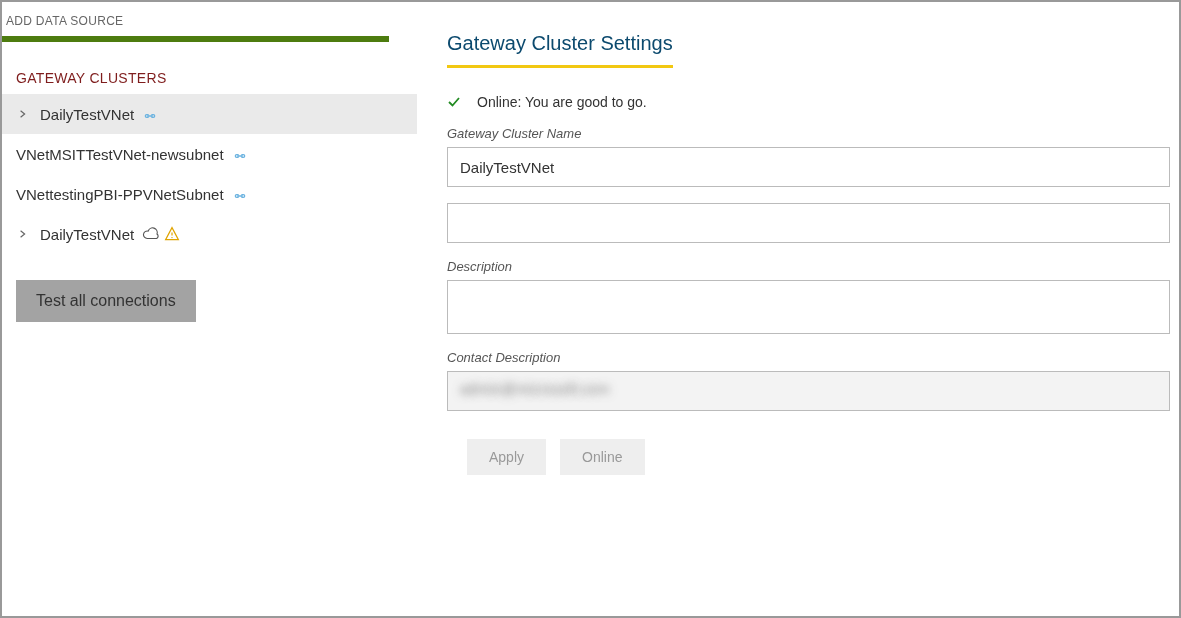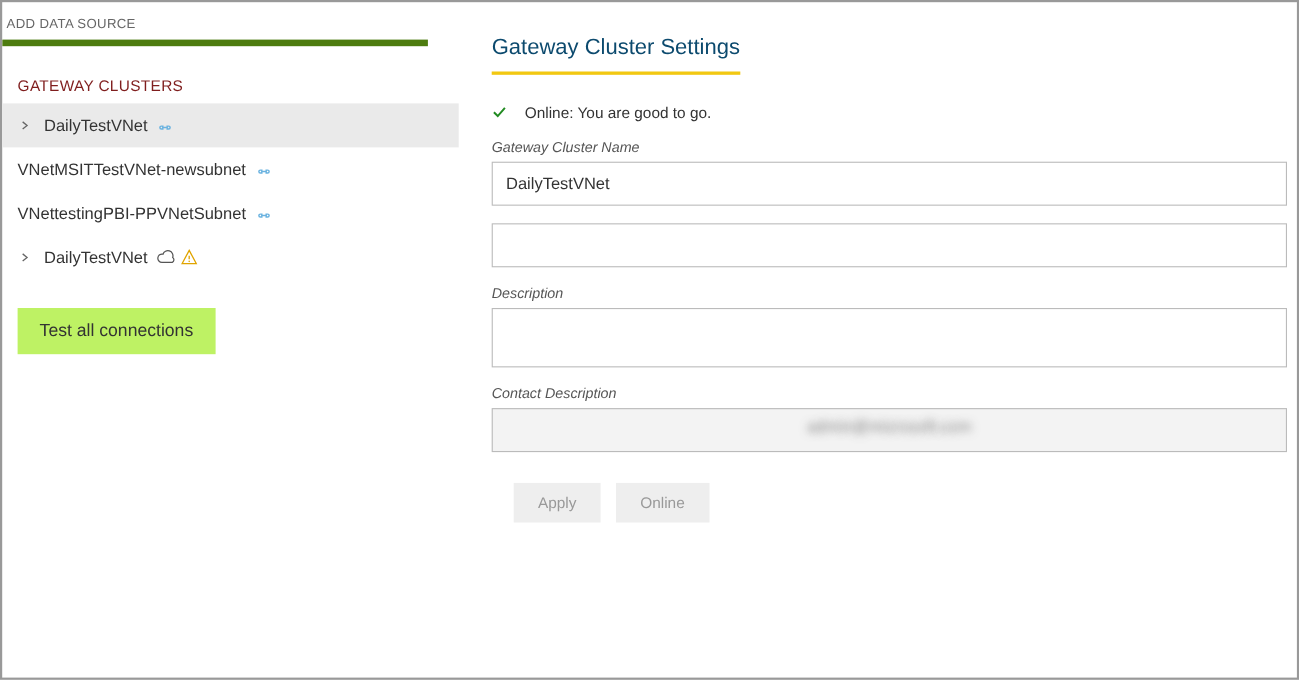--- a/index.html
+++ b/index.html
@@ -59,21 +59,21 @@
     .tree-label { flex: 0 0 auto; margin-right: 8px; font-size: 15px; color:#333;}
     .link-icon {
       width: 16px; height: 12px; display:inline-block;
       color: #6bb3e0;
     }
     .cloud-icon { width:18px; height:14px; display:inline-block; color:#555; margin-right:4px;}
     .warn-icon { width:16px; height:16px; display:inline-block; color:#e0a400; }
     .test-btn {
       margin: 26px 0 0 14px;
       padding: 12px 20px;
-      background: #bef264;
+      background: #a3a3a3;
       border: none;
       font-size: 16px;
       color: #333;
       cursor: pointer;
       width: fit-content;
     }
     .main {
       flex: 1;
       padding: 24px 10px 4px 30px;
       display: flex;
@@ -110,21 +110,20 @@
       font-size: 15px;
       color: #333;
       background: #fff;
     }
     .input.tall { height: 54px; }
     .input.blurred {
       background: #f3f3f3;
       color: transparent;
       text-shadow: 0 0 8px rgba(100,100,100,0.8);
       user-select: none;
-      text-align: center;
     }
     .actions { margin-top: 28px; display: flex; gap: 14px; padding-left: 20px; }
     .action-btn {
       padding: 10px 22px;
       background: #eee;
       border: none;
       color: #999;
       font-size: 14px;
       cursor: pointer;
     }

